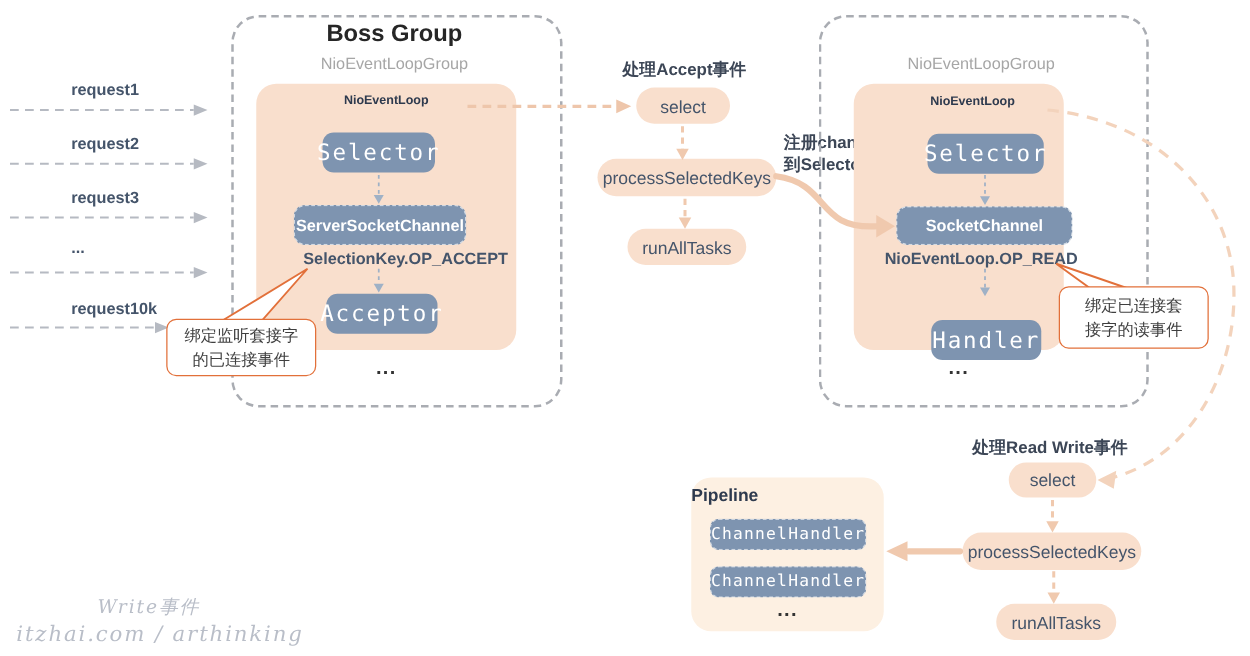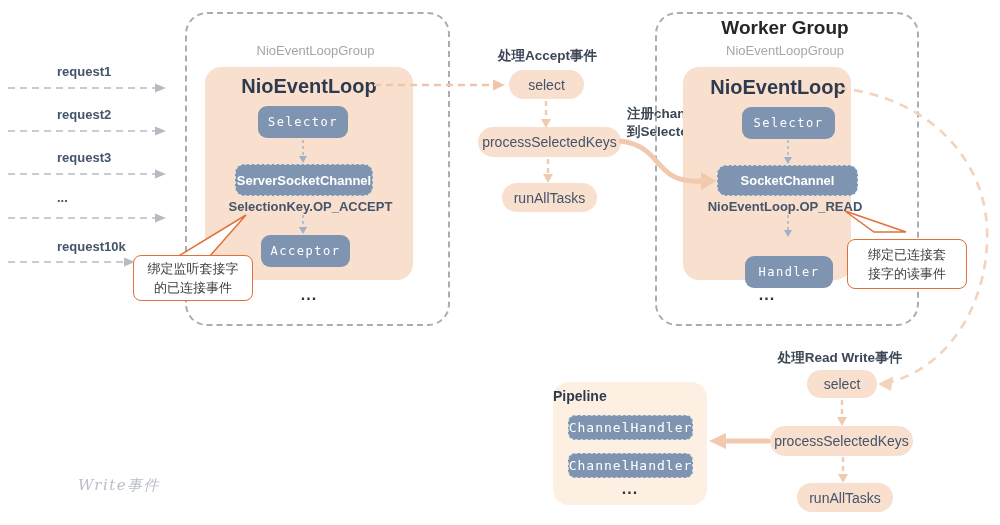--- a/index.html
+++ b/index.html
@@ -4,25 +4,25 @@
 <style>
   html,body{margin:0;padding:0;background:#fff;}
   .canvas{position:relative;width:1000px;height:525px;background:#fff;overflow:hidden;
           font-family:"Liberation Sans","DejaVu Sans",sans-serif;color:#333;}
   
   .group-box{position:absolute;border:2px dashed #a9acb2;border-radius:22px;background:transparent;}
   .group-title{position:absolute;text-align:center;font-size:19px;font-weight:700;color:#262626;}
   .group-sub{position:absolute;text-align:center;font-size:13px;color:#a6a6a6;}
   
   .loop-box{position:absolute;background:#f9dfcd;border-radius:16px;}
-  .loop-title{position:absolute;text-align:center;font-size:20px;font-weight:700;color:#2e3a4e;}
+  .loop-title{position:absolute;text-align:center;font-size:10px;font-weight:700;color:#2e3a4e;}
   
   .btn{position:absolute;display:flex;align-items:center;justify-content:center;
        background:#7e94b0;color:#fff;border-radius:9px;box-sizing:border-box;}
-  .btn.mono{font-family:"DejaVu Sans Mono","Liberation Mono",monospace;font-size:12px;letter-spacing:1.5px;}
+  .btn.mono{font-family:"DejaVu Sans Mono","Liberation Mono",monospace;font-size:18px;letter-spacing:1.5px;}
   .btn.chan{font-weight:700;font-size:13px;border:1px dashed rgba(255,255,255,.65);}
   .btn.handler{font-family:"DejaVu Sans Mono","Liberation Mono",monospace;font-size:13px;letter-spacing:1px;
        border:1px dashed rgba(255,255,255,.6);border-radius:7px;}
   .selkey{position:absolute;text-align:center;font-size:13px;font-weight:700;color:#44546a;}
   .dots{position:absolute;text-align:center;font-size:16px;font-weight:700;color:#333;letter-spacing:1px;}
   
   .pill{position:absolute;display:flex;align-items:center;justify-content:center;
         background:#f9dfcd;border-radius:15px;font-size:14px;color:#44546a;}
   .flow-title{position:absolute;text-align:center;font-size:13.5px;font-weight:600;color:#3c4656;}
   .zh-note{position:absolute;font-size:13.5px;font-weight:600;color:#3c4656;line-height:1.35;}
@@ -114,68 +114,69 @@
     <polygon points="845,211 874,232 906,232" fill="#ffffff" stroke="#e2703a" stroke-width="1.5"></polygon>
   </svg>
 
   <div class="req-label" style="top:64px">request1</div>
   <div class="req-label" style="top:107px">request2</div>
   <div class="req-label" style="top:150px">request3</div>
   <div class="req-label" style="top:190px">...</div>
   <div class="req-label" style="top:239px">request10k</div>
 
   <div class="group-box" style="left:185px;top:12px;width:261px;height:310px"></div>
+  <div class="group-title" style="left:185px;top:17px;width:261px">Boss Group</div>
   <div class="group-sub" style="left:185px;top:43px;width:261px">NioEventLoopGroup</div>
 
   <div class="loop-box" style="left:205px;top:67px;width:208px;height:213px"></div>
   <div class="loop-title" style="left:205px;top:75px;width:208px">NioEventLoop</div>
   <div class="btn mono" style="left:258px;top:106px;width:90px;height:32px">Selector</div>
   <div class="btn chan" style="left:235px;top:164px;width:138px;height:32px">ServerSocketChannel</div>
-  <div class="selkey" style="left:191px;top:199px;width:239px">SelectionKey.OP_ACCEPT</div>
+  <div class="selkey" style="left:205px;top:199px;width:239px">SelectionKey.OP_ACCEPT</div>
   <div class="btn mono" style="left:261px;top:235px;width:89px;height:32px">Acceptor</div>
   <div class="dots" style="left:205px;top:286px;width:208px">...</div>
 
   <div class="callout" style="left:133px;top:255px;width:118px;height:44px">
     <span>绑定监听套接字</span>
     <span>的已连接事件</span>
   </div>
 
   <div class="flow-title" style="left:470px;top:47px;width:155px">处理Accept事件</div>
   <div class="pill" style="left:509px;top:70px;width:75px;height:29px">select</div>
   <div class="pill" style="left:478px;top:127px;width:143px;height:30px">processSelectedKeys</div>
   <div class="pill" style="left:502px;top:183px;width:95px;height:29px">runAllTasks</div>
 
   <div class="zh-note" style="left:627px;top:105px;width:100px">
     <div>注册channel</div>
     <div>到Selector</div>
   </div>
 
   <div class="group-box" style="left:655px;top:12px;width:260px;height:310px"></div>
-  <div class="group-title" style="left:655px;top:17px;width:260px">Worker Group</div>
   <div class="group-sub" style="left:655px;top:43px;width:260px">NioEventLoopGroup</div>
 
   <div class="loop-box" style="left:683px;top:67px;width:168px;height:213px"></div>
   <div class="loop-title" style="left:683px;top:76px;width:190px">NioEventLoop</div>
   <div class="btn mono" style="left:742px;top:107px;width:93px;height:32px">Selector</div>
   <div class="btn chan" style="left:717px;top:165px;width:141px;height:31px">SocketChannel</div>
   <div class="selkey" style="left:700px;top:199px;width:170px">NioEventLoop.OP_READ</div>
   <div class="btn mono" style="left:745px;top:256px;width:88px;height:32px">Handler</div>
   <div class="dots" style="left:683px;top:286px;width:168px">...</div>
 
-  <div class="callout" style="left:847px;top:239px;width:118px;height:48px">
+  <div class="callout" style="left:847px;top:229px;width:118px;height:48px">
     <span>绑定已连接套</span>
     <span>接字的读事件</span>
   </div>
 
   <div class="flow-title" style="left:765px;top:349px;width:150px">处理Read Write事件</div>
   <div class="pill" style="left:807px;top:370px;width:70px;height:28px">select</div>
   <div class="pill" style="left:770px;top:426px;width:143px;height:30px">processSelectedKeys</div>
   <div class="pill" style="left:797px;top:483px;width:96px;height:29px">runAllTasks</div>
 
   <div class="pipeline-box" style="left:553px;top:382px;width:154px;height:123px"></div>
   <div class="pipeline-title" style="left:553px;top:388px;width:154px">Pipeline</div>
   <div class="btn handler" style="left:568px;top:415px;width:125px;height:25px">ChannelHandler</div>
   <div class="btn handler" style="left:568px;top:453px;width:125px;height:25px">ChannelHandler</div>
   <div class="dots" style="left:553px;top:480px;width:154px">...</div>
 
   <div class="wm" style="left:78px;top:476px;font-size:15px">Write事件</div>
+  <div class="wm" style="left:13px;top:498px;font-size:17px">itzhai.com / arthinking</div>
 
 </div>
 
 </body></html>

